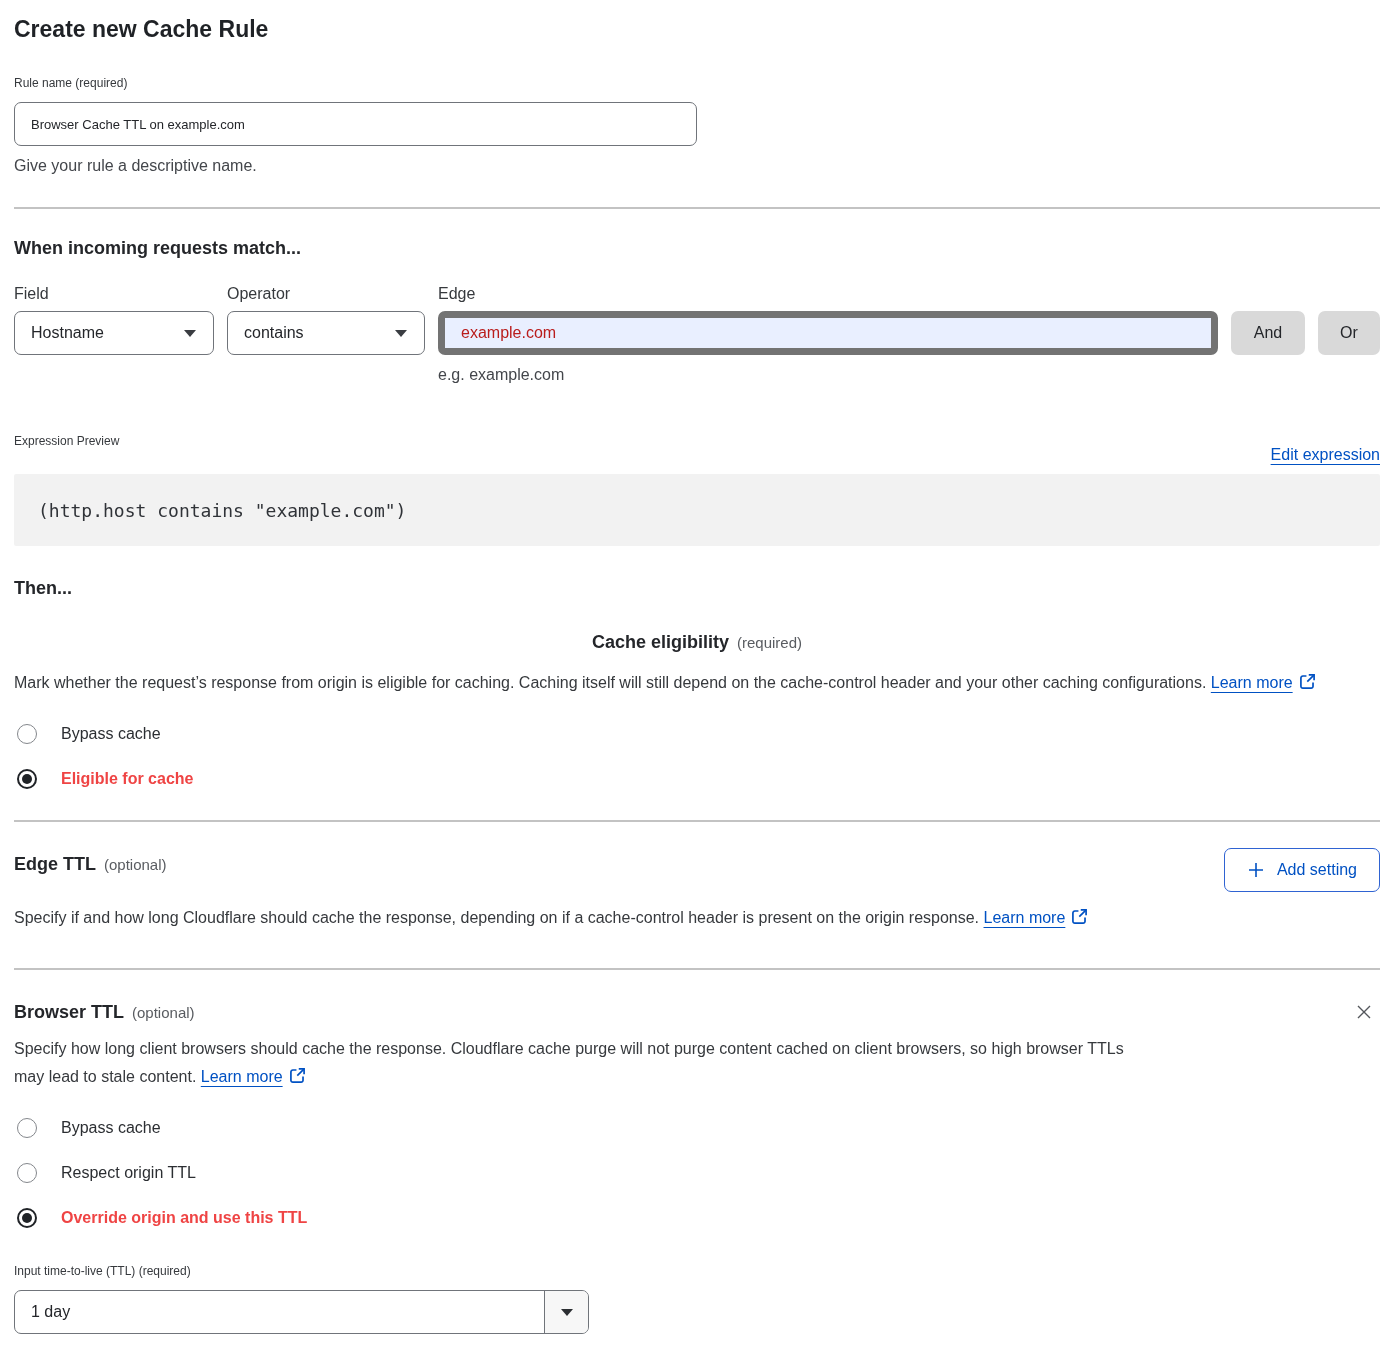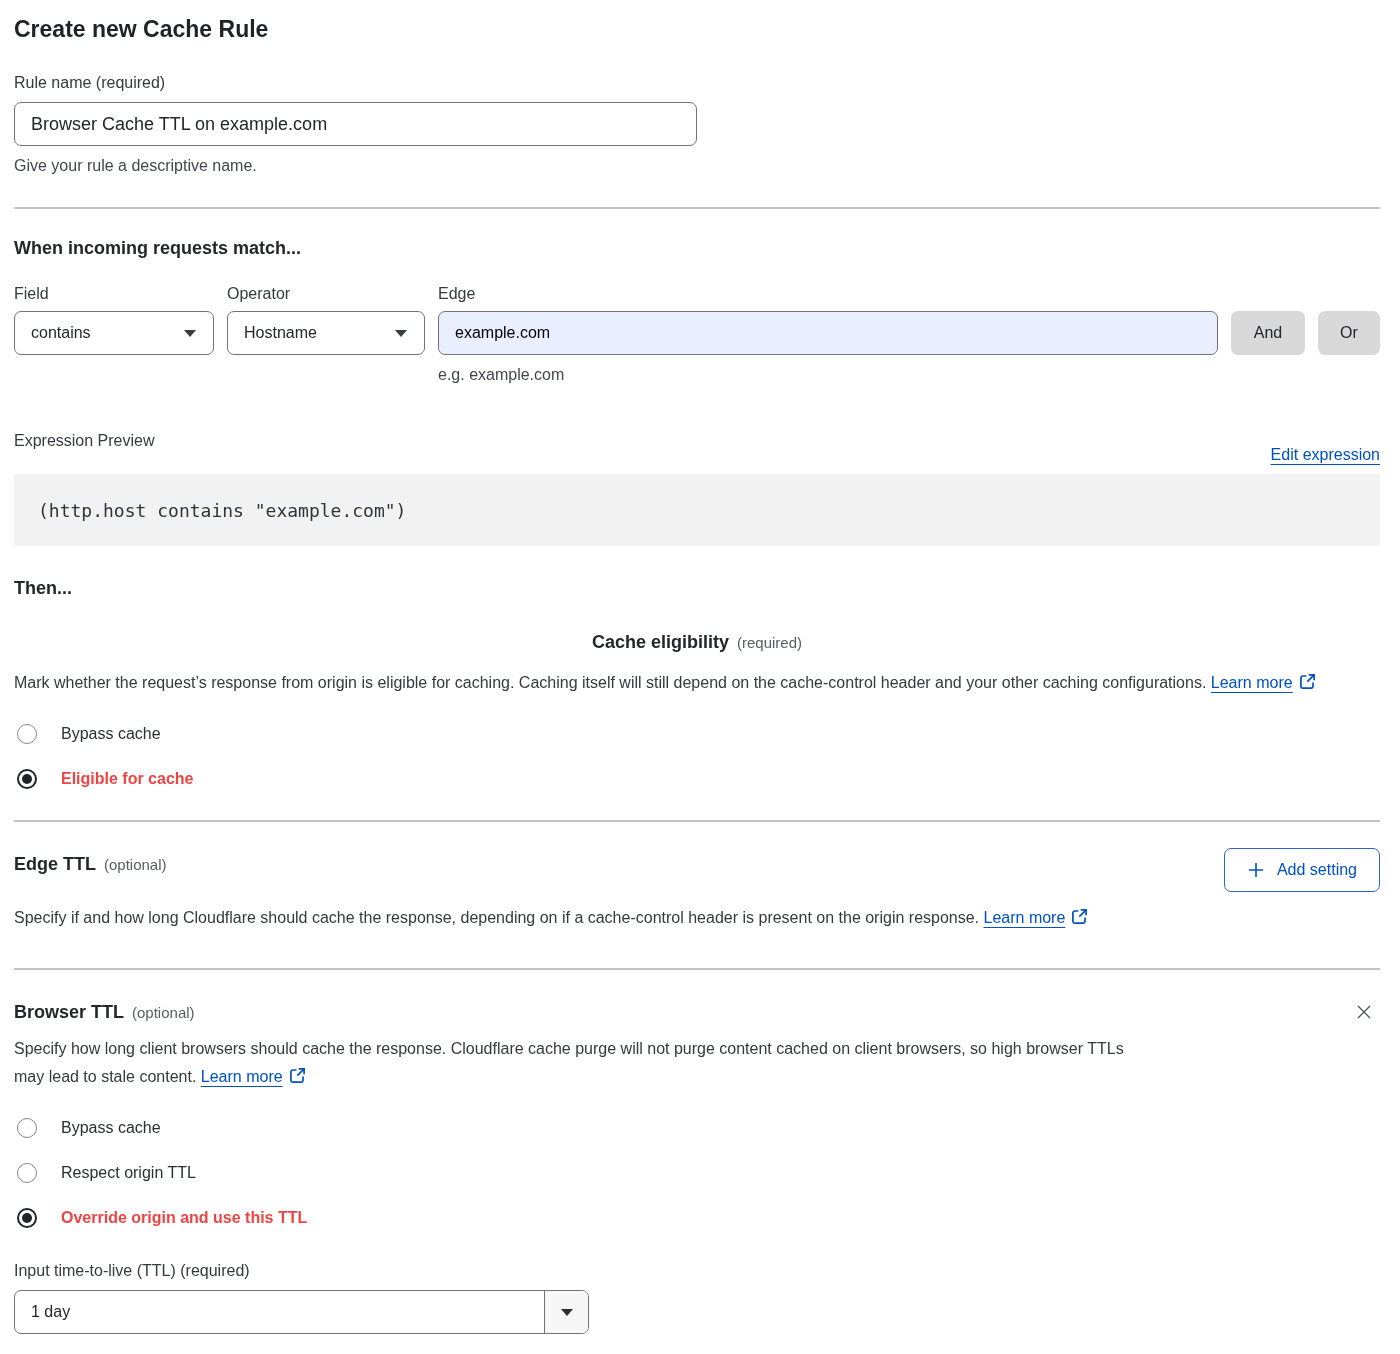--- a/index.html
+++ b/index.html
@@ -12,28 +12,28 @@
     padding: 14px 20px 24px 14px;
     font-size: 16px;
   }
   .page-title {
     font-size: 23px;
     font-weight: bold;
     color: #1f2226;
     line-height: 30px;
     margin-bottom: 28px;
   }
-  .field-label { font-size: 16px; color: #36393d; line-height: 22px; margin-bottom: 8px; }
+  .field-label { font-size: 12px; color: #36393d; line-height: 22px; margin-bottom: 8px; }
   .text-input {
     width: 683px;
     height: 44px;
     border: 1px solid #70747a;
     border-radius: 7px;
     font-family: "Liberation Sans", sans-serif;
-    font-size: 18px;
+    font-size: 13px;
     color: #24262a;
     padding: 0 16px;
     background: #fff;
     outline: none;
   }
   .help-text { font-size: 16px; color: #43464b; line-height: 22px; margin-top: 9px; }
   hr.divider {
     border: none;
     border-top: 2px solid #c3c3c3;
     margin: 0;
@@ -62,26 +62,26 @@
     justify-content: space-between;
     padding: 0 16px;
     font-size: 16px;
     color: #24262a;
     cursor: pointer;
   }
   .caret { width: 14px; height: 9px; flex: none; }
   .value-input {
     height: 44px;
     width: 100%;
-    border: 1px solid #737373;
+    border: 7px solid #737373;
     border-radius: 7px;
     background: #e9efff;
     font-family: "Liberation Sans", sans-serif;
     font-size: 16px;
-    color: #000000;
+    color: #b91c1c;
     padding: 0 16px;
     outline: none;
   }
   .gray-btn {
     height: 44px;
     width: 100%;
     border: none;
     border-radius: 7px;
     background: #d9d9d9;
     font-family: "Liberation Sans", sans-serif;
@@ -212,27 +212,27 @@
 <div class="match-grid" style="margin-top: 25px; margin-bottom: 8px;">
   <div class="col-label">Field</div>
   <div class="col-label">Operator</div>
   <div class="col-label">Edge</div>
   <div></div>
     <div></div>
 </div>
 
 <div class="match-grid">
   <div class="select-box">
-    <span>contains</span>
+    <span>Hostname</span>
     <svg class="caret" viewBox="0 0 14 9">
         <polygon points="1,1 13,1 7,8" fill="#3a3d42"></polygon>
       </svg>
   </div>
   <div class="select-box">
-    <span>Hostname</span>
+    <span>contains</span>
     <svg class="caret" viewBox="0 0 14 9">
         <polygon points="1,1 13,1 7,8" fill="#3a3d42"></polygon>
       </svg>
   </div>
   <input class="value-input" type="text" value="example.com" style="">
   <button class="gray-btn">And</button>
   <button class="gray-btn">Or</button>
 </div>
 
 <div class="help-text" style="margin-left: 424px;">e.g. example.com</div>

